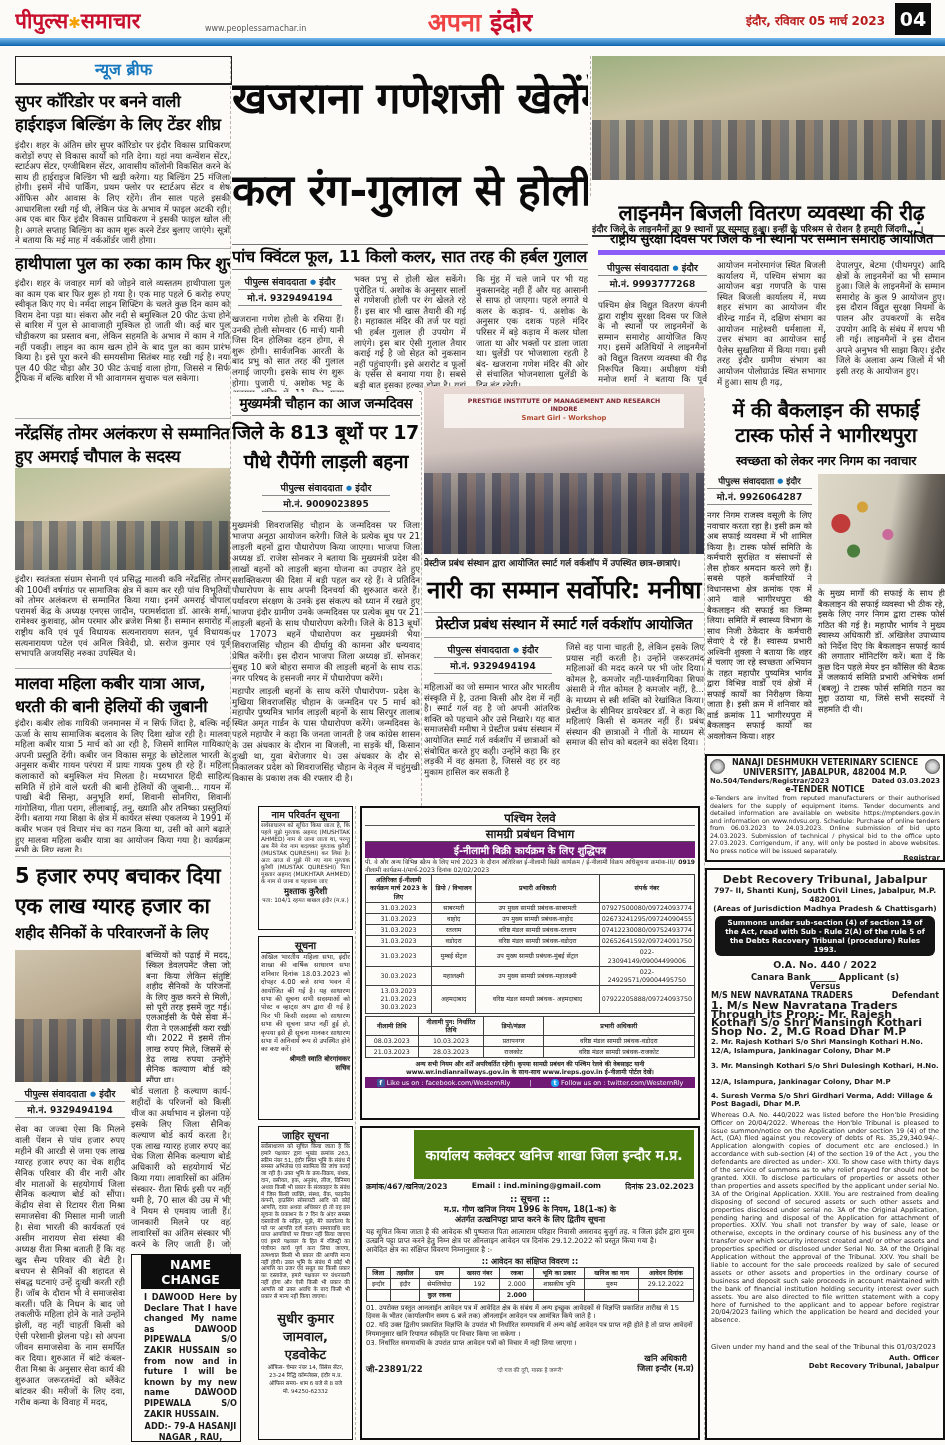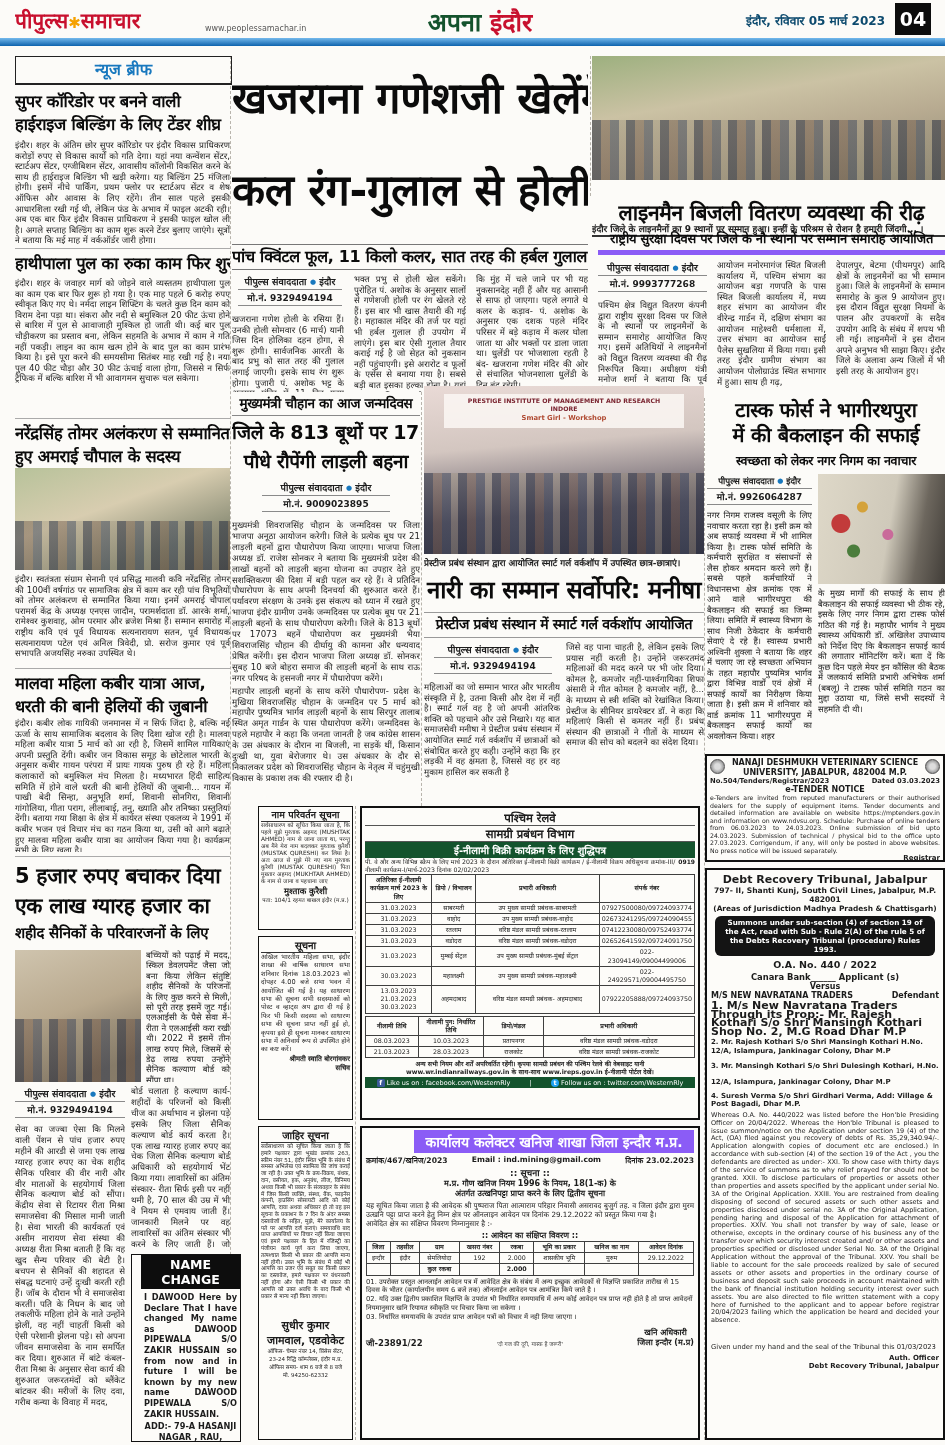--- a/index.html
+++ b/index.html
@@ -14,40 +14,40 @@
   .byl .dot{color:#1878be;font-size:7px;vertical-align:1px;}
   .phl{font-size:9px;font-weight:bold;text-align:center;border-bottom:1px solid #8a8a8a;padding:1px 0;white-space:nowrap;}
   .vsep{border-left:1px dashed #b8b4ac;width:0;}
   .photo{background:linear-gradient(165deg,#93a37f,#c4bda9 45%,#83856f 82%);}
   .pband{position:absolute;bottom:0;left:0;right:0;height:48%;background:repeating-linear-gradient(90deg,rgba(38,44,62,.55) 0 9px,rgba(96,72,60,.42) 9px 18px,rgba(52,62,84,.5) 18px 27px,rgba(150,140,120,.35) 27px 34px);}
   .nbox{border:1.5px solid #111;background:#fdfcf9;}
   table{border-collapse:collapse;width:100%;}
   .nt th,.nt td{border:1px solid #3f3f3f;padding:1px 2px;font-size:6.3px;line-height:1.3;text-align:center;vertical-align:middle;font-family:"DejaVu Sans",sans-serif;}
   .nt th{font-weight:bold;}
   .pre{white-space:pre-line;}
-  .darkbar{background:#14532d;color:#fff;}
+  .darkbar{background:#701a75;color:#fff;}
   .fbic,.twic{display:inline-block;width:8px;height:8px;background:#3b5998;color:#fff;font-size:6.5px;line-height:8px;text-align:center;border-radius:1.5px;font-weight:bold;}
   .twic{background:#1da1f2;border-radius:50%;}
   .emb{display:inline-block;width:13px;height:13px;border:1px solid #555;border-radius:50%;background:radial-gradient(#ddd 30%,#999 70%);}
 </style>
 </head>
 <body>
 
 <div id="page">
 
   <div class="abs" style="left:0;top:0;width:945px;height:38px;">
     <div class="abs" style="left:15px;top:6px;width:250px;height:30px;font-size:21px;font-weight:800;color:#c8102e;white-space:nowrap;">
       <span>पीपुल्स</span><span style="color:#f5a100;font-size:15px;">✱</span><span>समाचार</span>
     </div>
     <div class="abs" style="left:205px;top:24px;width:140px;height:12px;font-size:8px;color:#555;">www.peoplessamachar.in</div>
     <div class="abs c" style="left:380px;top:4px;width:200px;height:32px;font-size:25px;font-weight:800;white-space:nowrap;">
-      <span style="color:#14532d;">अपना</span>
+      <span style="color:#ef4444;">अपना</span>
       <span style="color:#c8102e;">इंदौर</span>
     </div>
-    <div class="abs" style="left:700px;top:12px;width:185px;height:18px;font-size:12px;font-weight:bold;color:#0c4a6e;text-align:right;white-space:nowrap;">इंदौर, रविवार 05 मार्च 2023</div>
+    <div class="abs" style="left:700px;top:12px;width:185px;height:18px;font-size:12px;font-weight:bold;color:#b91c1c;text-align:right;white-space:nowrap;">इंदौर, रविवार 05 मार्च 2023</div>
     <div class="abs c" style="left:895px;top:3px;width:36px;height:32px;background:#0d0d0d;color:#fff;font-size:19px;font-weight:800;line-height:32px;">04</div>
   </div>
   <div class="abs" style="left:0;top:38px;width:945px;height:8px;background:linear-gradient(#74b9ec,#0e63ad);"></div>
 
   <div class="abs vsep" style="left:230px;top:56px;height:1384px;"></div>
   <div class="abs vsep" style="left:590px;top:56px;height:140px;"></div>
   <div class="abs vsep" style="left:421px;top:392px;height:414px;"></div>
   <div class="abs vsep" style="left:704px;top:398px;height:1042px;"></div>
   <div class="abs vsep" style="left:355px;top:806px;height:634px;"></div>
 
@@ -144,22 +144,22 @@
   <div class="abs head c" style="left:424px;top:572px;width:280px;height:38px;font-size:24px;line-height:37px;white-space:nowrap;">नारी का सम्मान सर्वोपरि: मनीषा</div>
   <div class="abs head c" style="left:424px;top:612px;width:280px;height:24px;font-size:14px;line-height:22px;border-top:1px solid #999;border-bottom:1px solid #999;white-space:nowrap;">प्रेस्टीज प्रबंध संस्थान में स्मार्ट गर्ल वर्कशॉप आयोजित</div>
   <div class="abs" style="left:434px;top:642px;width:118px;height:36px;">
     <div class="byl"><span>पीपुल्स संवाददाता</span> <span class="dot">●</span> <span>इंदौर</span></div>
     <div class="phl">मो.नं. 9329494194</div>
   </div>
   <div class="abs bodytxt" style="left:424px;top:682px;width:136px;height:120px;font-size:8.6px;line-height:10.6px;">महिलाओं का जो सम्मान भारत और भारतीय संस्कृति में है, उतना किसी और देश में नहीं है। स्मार्ट गर्ल वह है जो अपनी आंतरिक शक्ति को पहचाने और उसे निखारे। यह बात समाजसेवी मनीषा ने प्रेस्टीज प्रबंध संस्थान में आयोजित स्मार्ट गर्ल वर्कशॉप में छात्राओं को संबोधित करते हुए कही। उन्होंने कहा कि हर लड़की में वह क्षमता है, जिससे वह हर वह मुकाम हासिल कर सकती है</div>
   <div class="abs bodytxt" style="left:566px;top:642px;width:138px;height:160px;font-size:8.6px;line-height:10.6px;">जिसे वह पाना चाहती है, लेकिन इसके लिए प्रयास नहीं करती है। उन्होंने जरूरतमंद महिलाओं की मदद करने पर भी जोर दिया। कोमल है, कमजोर नहीं-पार्श्वगायिका शिफा अंसारी ने गीत कोमल है कमजोर नहीं, है... के माध्यम से स्त्री शक्ति को रेखांकित किया। प्रेस्टीज के सीनियर डायरेक्टर डॉ. ने कहा कि महिलाएं किसी से कमतर नहीं हैं। प्रबंध संस्थान की छात्राओं ने गीतों के माध्यम से समाज की सोच को बदलने का संदेश दिया।</div>
 
   <div class="abs head c" style="left:707px;top:398px;width:238px;height:52px;font-size:20px;line-height:25px;white-space:nowrap;">
+    <div>में की बैकलाइन की सफाई</div>
     <div>टास्क फोर्स ने भागीरथपुरा</div>
-    <div>में की बैकलाइन की सफाई</div>
   </div>
   <div class="abs head c" style="left:707px;top:452px;width:238px;height:18px;font-size:12.5px;line-height:17px;white-space:nowrap;">स्वच्छता को लेकर नगर निगम का नवाचार</div>
   <div class="abs" style="left:707px;top:474px;width:105px;height:34px;">
     <div class="byl" style="font-size:8.6px;"><span>पीपुल्स संवाददाता</span> <span class="dot">●</span> <span>इंदौर</span></div>
     <div class="phl">मो.नं. 9926064287</div>
   </div>
   <div class="abs photo" style="left:818px;top:474px;width:127px;height:110px;background:
       radial-gradient(circle at 18% 45%, #c23b3b 0 9px, rgba(0,0,0,0) 10px),
       radial-gradient(circle at 35% 30%, #d4a23a 0 5px, rgba(0,0,0,0) 6px),
       radial-gradient(circle at 55% 55%, #c96a9a 0 5px, rgba(0,0,0,0) 6px),
@@ -218,21 +218,21 @@
   <div class="abs nbox" style="left:258px;top:936px;width:95px;height:184px;box-sizing:border-box;padding:1px 2px;">
     <div class="c b" style="font-size:10px;border-bottom:1px solid #333;">सूचना</div>
     <div class="j" style="font-size:6.6px;line-height:8.4px;">अखिल भारतीय महिला सभा, इंदौर शाखा की वार्षिक साधारण सभा शनिवार दिनांक 18.03.2023 को दोपहर 4.00 बजे सभा भवन में आयोजित की गई है। यह साधारण सभा की सूचना सभी सदस्याओं को पोस्ट व व्हाट्स अप द्वारा दी गई है फिर भी किसी सदस्या को साधारण सभा की सूचना प्राप्त नहीं हुई हो, कृपया इसे ही सूचना मानकर साधारण सभा में अनिवार्य रूप से उपस्थित होने का कष्ट करें।</div>
     <div style="text-align:right;font-size:6.8px;font-weight:bold;">श्रीमती स्वाति बोरगांवकर</div>
     <div style="text-align:right;font-size:6.8px;font-weight:bold;">सचिव</div>
   </div>
 
   <div class="abs nbox" style="left:258px;top:1126px;width:95px;height:314px;box-sizing:border-box;padding:1px 2px;">
     <div class="c b" style="font-size:10px;border-bottom:1px solid #333;">जाहिर सूचना</div>
     <div class="j" style="font-size:5.5px;line-height:6.8px;">सर्वसाधारण को सूचित किया जाता है कि हमारे पक्षकार द्वारा भूखंड क्रमांक 263, स्कीम नंबर 51, इंदौर स्थित भूमि के संबंध में समस्त अभिलेख एवं स्वामित्व की जांच कराई जा रही है। उक्त भूमि के क्रय-विक्रय, बंधक, दान, वसीयत, हक, अनुबंध, लीज, विनिमय अथवा किसी भी प्रकार के संव्यवहार के संबंध में जिस किसी व्यक्ति, संस्था, बैंक, फाइनेंस कंपनी, हाउसिंग सोसायटी आदि को कोई आपत्ति, दावा अथवा अधिकार हो तो वह इस सूचना के प्रकाशन के 7 दिन के अंदर समस्त दस्तावेजों के सहित, मुझे, मेरे कार्यालय के पते पर आपत्ति दर्ज कराएं। समयावधि बाद प्राप्त आपत्तियों पर विचार नहीं किया जाएगा एवं हमारे पक्षकार के हित में रजिस्ट्री का पंजीयन कार्य पूर्ण करा लिया जाएगा, तत्पश्चात किसी भी प्रकार की आपत्ति मान्य नहीं होगी। उक्त भूमि के संबंध में कोई भी आपत्ति का उजर एवं सबूत का किसी प्रकार का दस्तावेज, हमारे पक्षकार पर बंधनकारी नहीं होगा और ऐसी किसी भी प्रकार की आपत्ति को उक्त अवधि के बाद किसी भी प्रकार से मान्य नहीं किया जाएगा।</div>
-    <div class="c b" style="font-size:11px;margin-top:18px;">सुधीर कुमार जामवाल, एडवोकेट</div>
+    <div class="c b" style="font-size:13px;margin-top:10px;">सुधीर कुमार जामवाल, एडवोकेट</div>
     <div class="c" style="font-size:5.5px;">ऑफिस- चेम्बर नंबर 14, प्रिंसेस सेंटर,</div>
     <div class="c" style="font-size:5.5px;">23-24 रिद्धि कॉम्प्लेक्स, इंदौर म.प्र.</div>
     <div class="c" style="font-size:5.5px;">ऑफिस समय- शाम 6 बजे से 8 बजे</div>
     <div class="c" style="font-size:5.5px;">मो. 94250-62332</div>
   </div>
 
   <div class="abs" style="left:360px;top:806px;width:340px;height:314px;border:2px solid #111;background:#fdfcf9;padding:2px 3px;box-sizing:border-box;">
     <div class="c b" style="font-size:11.5px;border-bottom:1px solid #555;">पश्चिम रेलवे</div>
     <div class="c b" style="font-size:11.5px;border-bottom:1px solid #555;">सामग्री प्रबंधन विभाग</div>
     <div class="c b darkbar" style="font-size:10px;padding:1px 0;">ई-नीलामी बिक्री कार्यक्रम के लिए शुद्धिपत्र</div>
@@ -318,21 +318,21 @@
       </table>
     <div class="c" style="font-size:6.2px;line-height:7.6px;font-weight:600;margin-top:2px;">अन्य सभी नियम और शर्तें अपरिवर्तित रहेंगी। कृपया सामग्री प्रबंधन की पश्चिम रेलवे की वेबसाइट यानी www.wr.indianrailways.gov.in के साथ-साथ www.ireps.gov.in ई-नीलामी पोर्टल देखें।</div>
     <div class="darkbar" style="display:flex;justify-content:space-around;align-items:center;font-size:6.5px;padding:1.5px 2px;margin-top:2px;">
       <span><span class="fbic">f</span> <span>Like us on : facebook.com/WesternRly</span></span>
       <span>|</span>
       <span><span class="twic">t</span> <span>Follow us on : twitter.com/WesternRly</span></span>
     </div>
   </div>
 
   <div class="abs" style="left:360px;top:1126px;width:340px;height:314px;border:2px solid #111;background:#fdfcf9;padding:2px 4px;box-sizing:border-box;">
-    <div class="c b" style="background:#8b5cf6;color:#fff;font-size:14px;padding:2px 0;margin-left:48px;">कार्यालय कलेक्टर खनिज शाखा जिला इन्दौर म.प्र.</div>
+    <div class="c b" style="background:#4d7c0f;color:#fff;font-size:14px;padding:15px 0;margin-left:48px;">कार्यालय कलेक्टर खनिज शाखा जिला इन्दौर म.प्र.</div>
     <div style="display:flex;justify-content:space-between;font-size:7.6px;font-weight:bold;margin-top:2px;">
       <span>क्रमांक/467/खनिज/2023</span>
       <span>Email : ind.mining@gmail.com</span>
       <span>दिनांक 23.02.2023</span>
     </div>
     <div class="c b" style="font-size:9px;margin-top:1px;">:: सूचना ::</div>
     <div class="c b" style="font-size:8px;line-height:10px;">म.प्र. गौण खनिज नियम 1996 के नियम, 18(1-क) के</div>
     <div class="c b" style="font-size:8px;line-height:10px;">अंतर्गत उत्खनिपट्टा प्राप्त करने के लिए द्वितीय सूचना</div>
     <div class="j" style="font-size:7.2px;line-height:9px;margin-top:2px;">यह सूचित किया जाता है की आवेदक श्री पुष्पराज पिता आत्माराम परिहार निवासी असरावद बुजुर्ग तह. व जिला इंदौर द्वारा मुरम उत्खनि पट्टा प्राप्त करने हेतु निम्न क्षेत्र पर ऑनलाइन आवेदन पत्र दिनांक 29.12.2022 को प्रस्तुत किया गया है।</div>
     <div style="font-size:7.2px;line-height:9px;">आवेदित क्षेत्र का संक्षिप्त विवरण निम्नानुसार है :-</div>

